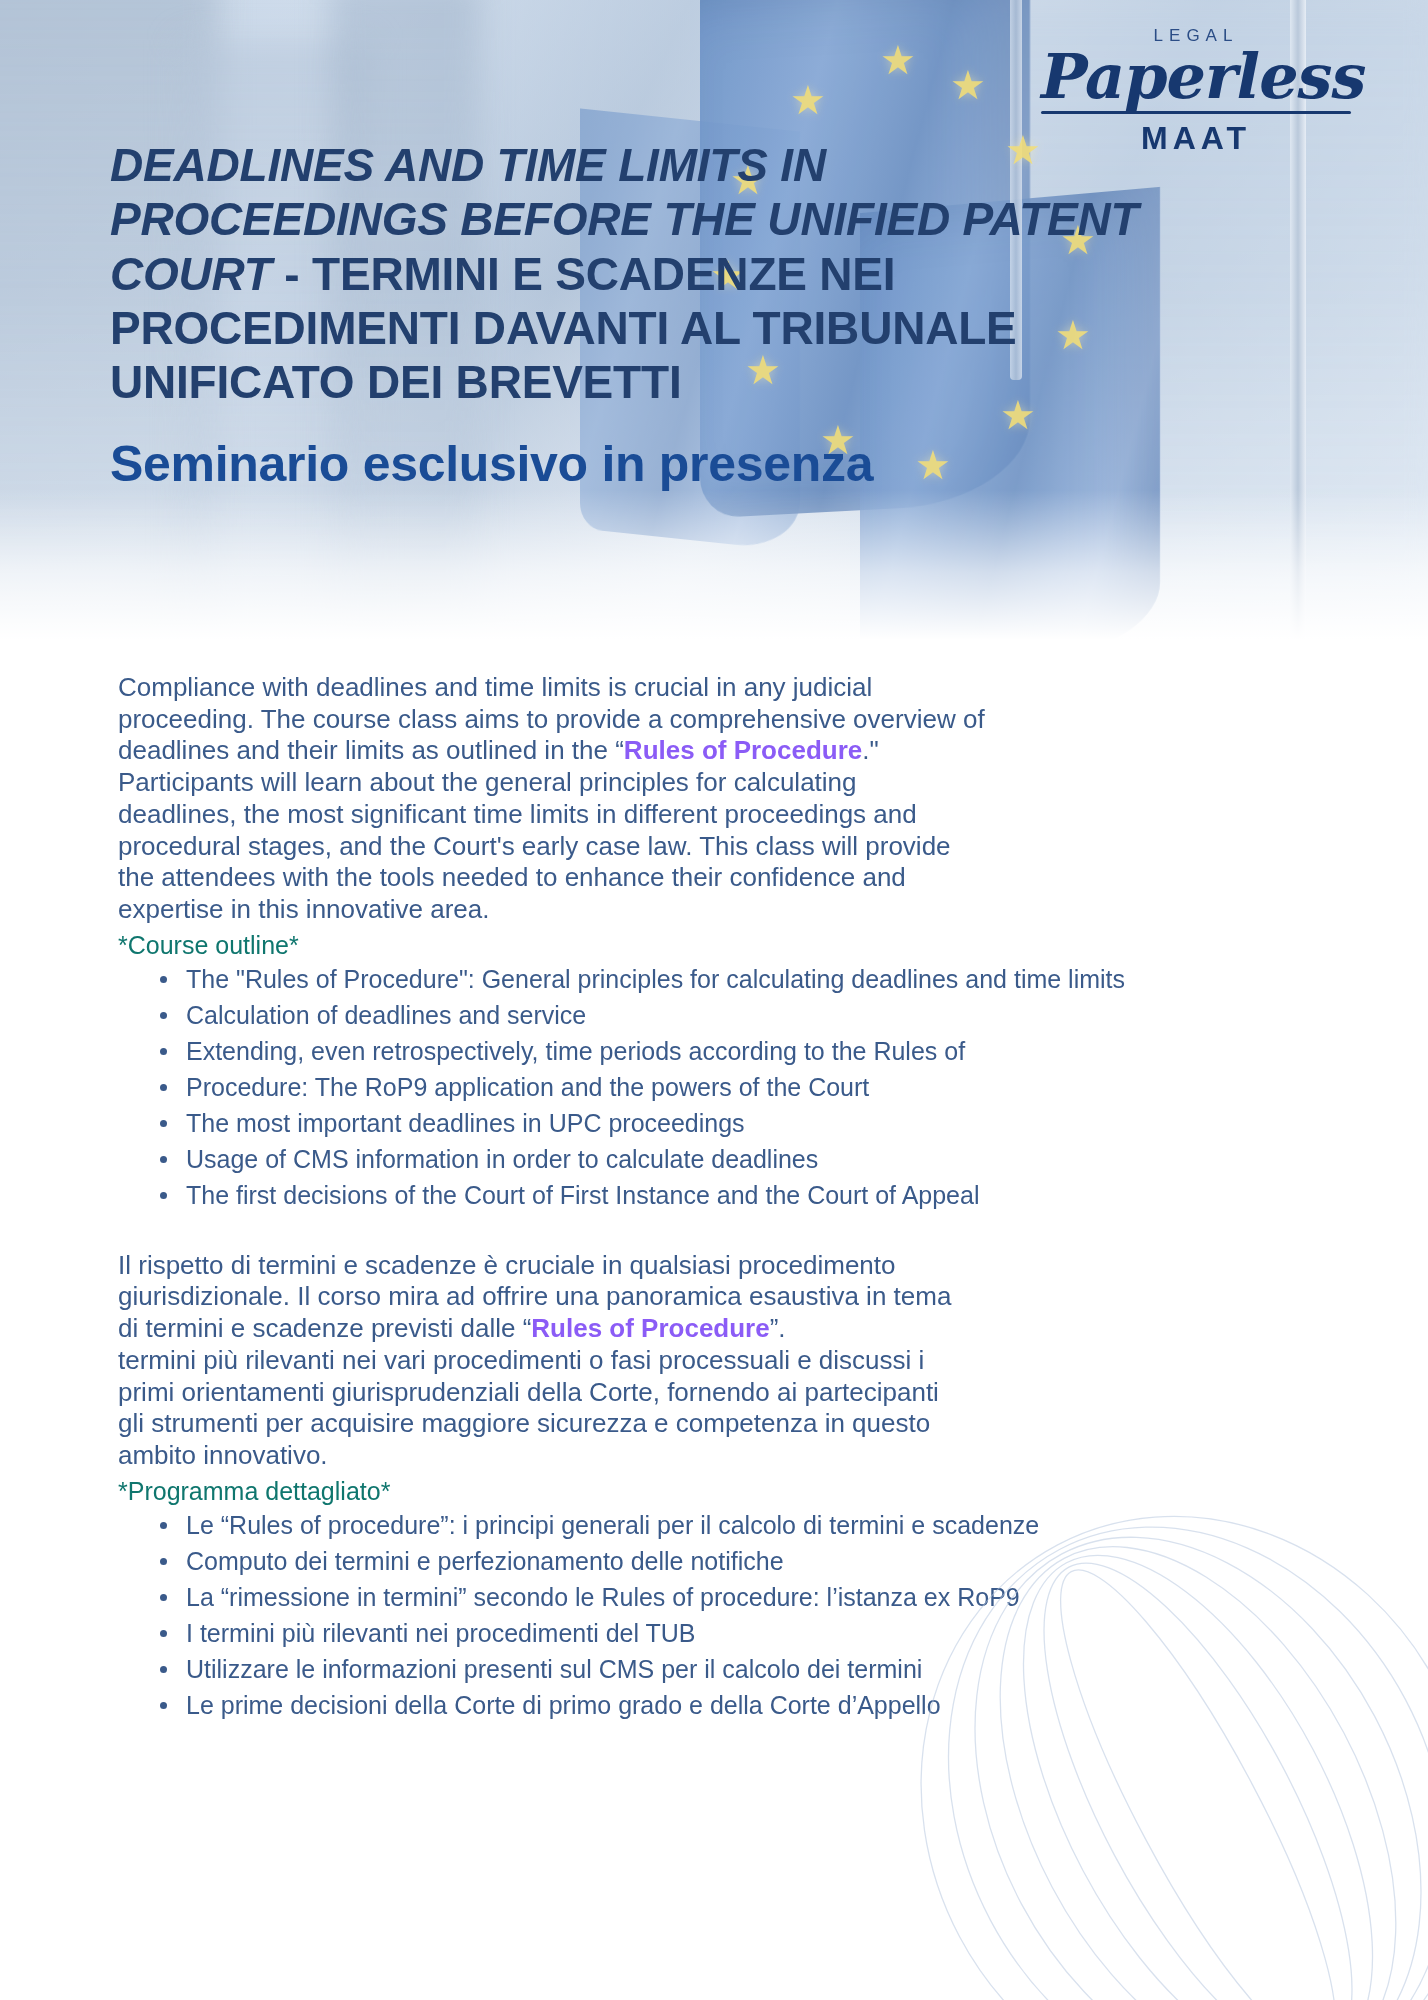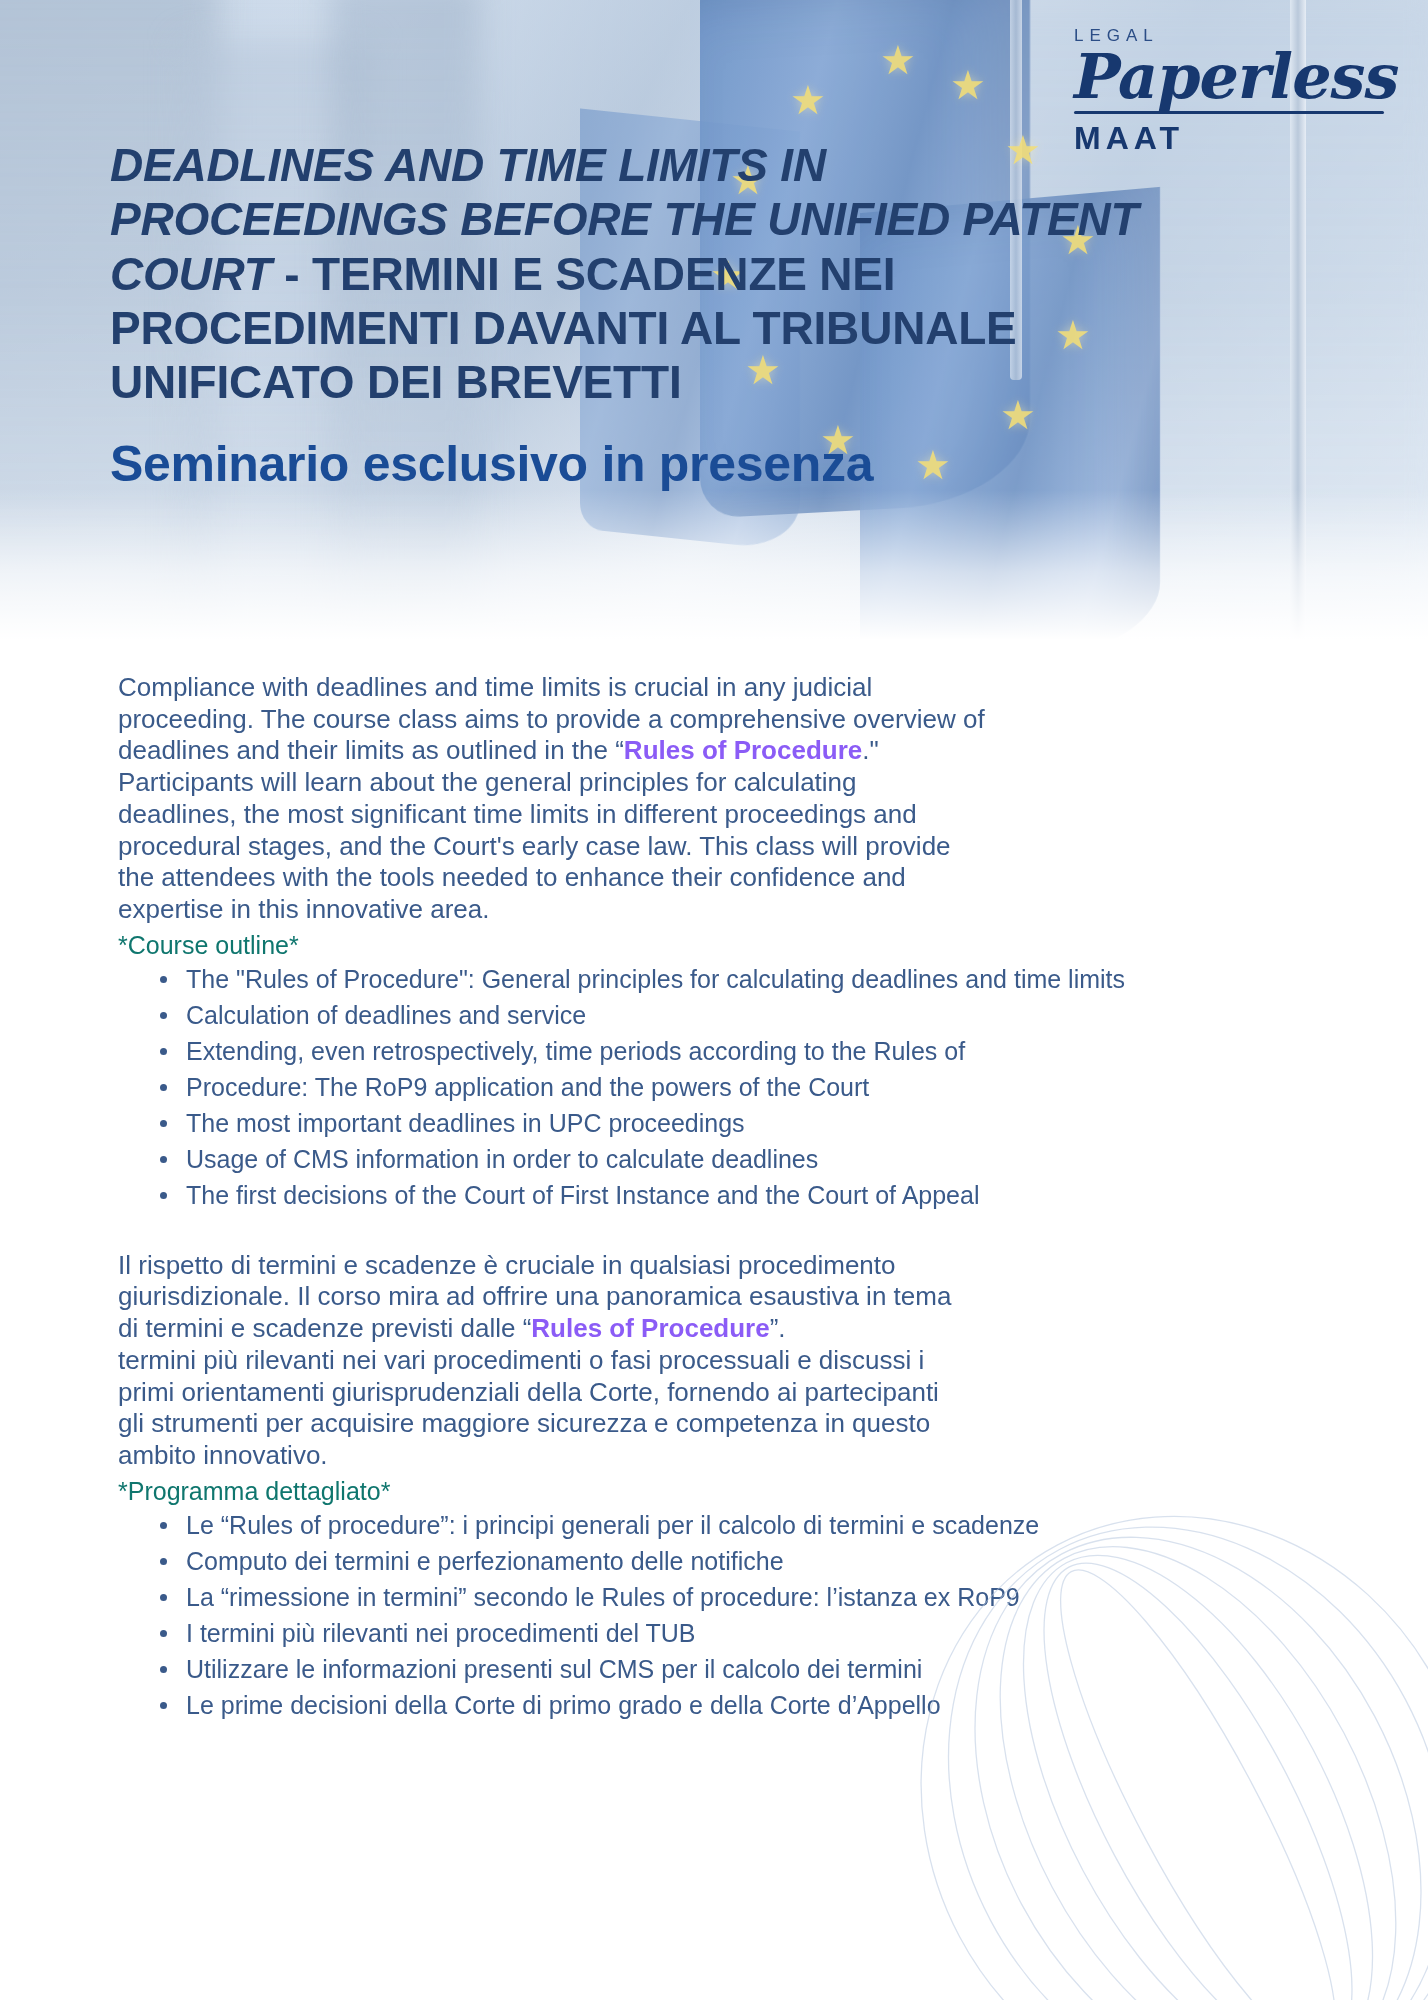--- a/index.html
+++ b/index.html
@@ -99,24 +99,24 @@
   .hero-fade {
     position: absolute;
     left: 0; right: 0; bottom: 0;
     height: 150px;
     background: linear-gradient(180deg, rgba(255,255,255,0) 0%, rgba(255,255,255,0.65) 55%, #ffffff 100%);
   }
 
   
   .logo {
     position: absolute;
-    right: 44px;
+    right: 77px;
     top: 26px;
     width: 310px;
-    text-align: left;
+    text-align: center;
     color: #1d3f7a;
   }
   .logo-legal {
     font-size: 17px;
     letter-spacing: 6px;
     font-weight: 400;
     color: #2b4d86;
     margin-bottom: 2px;
   }
   .logo-paperless {

